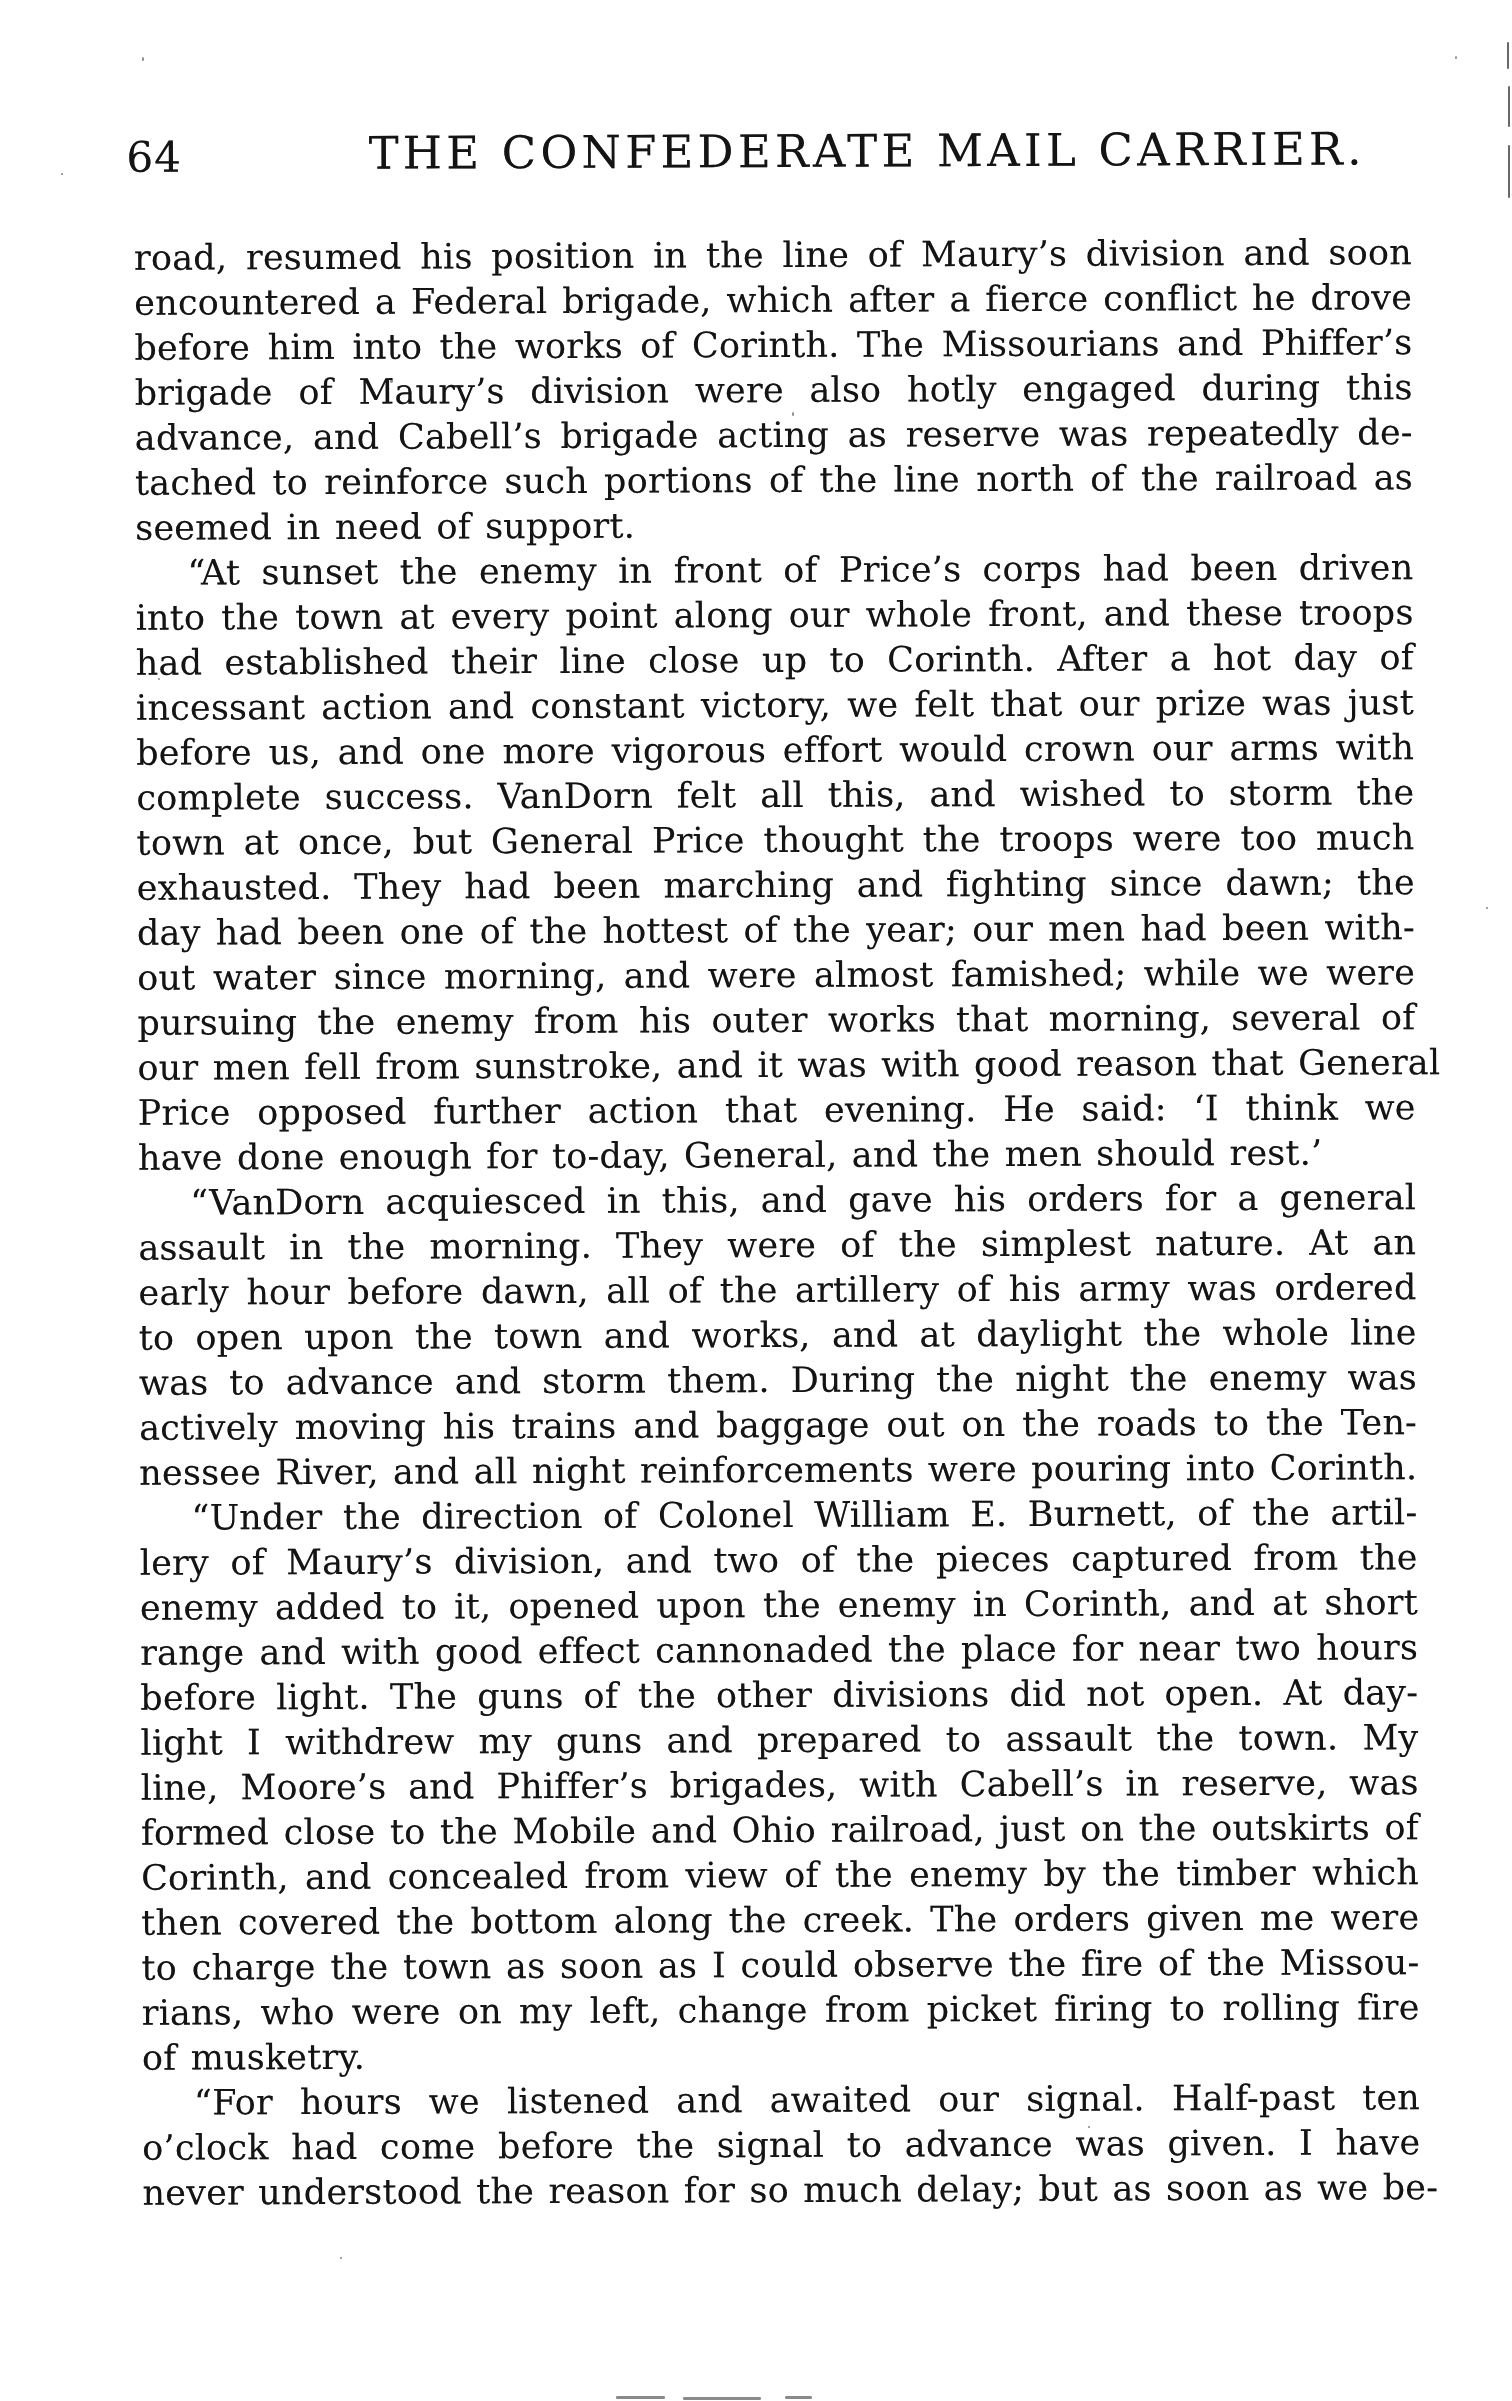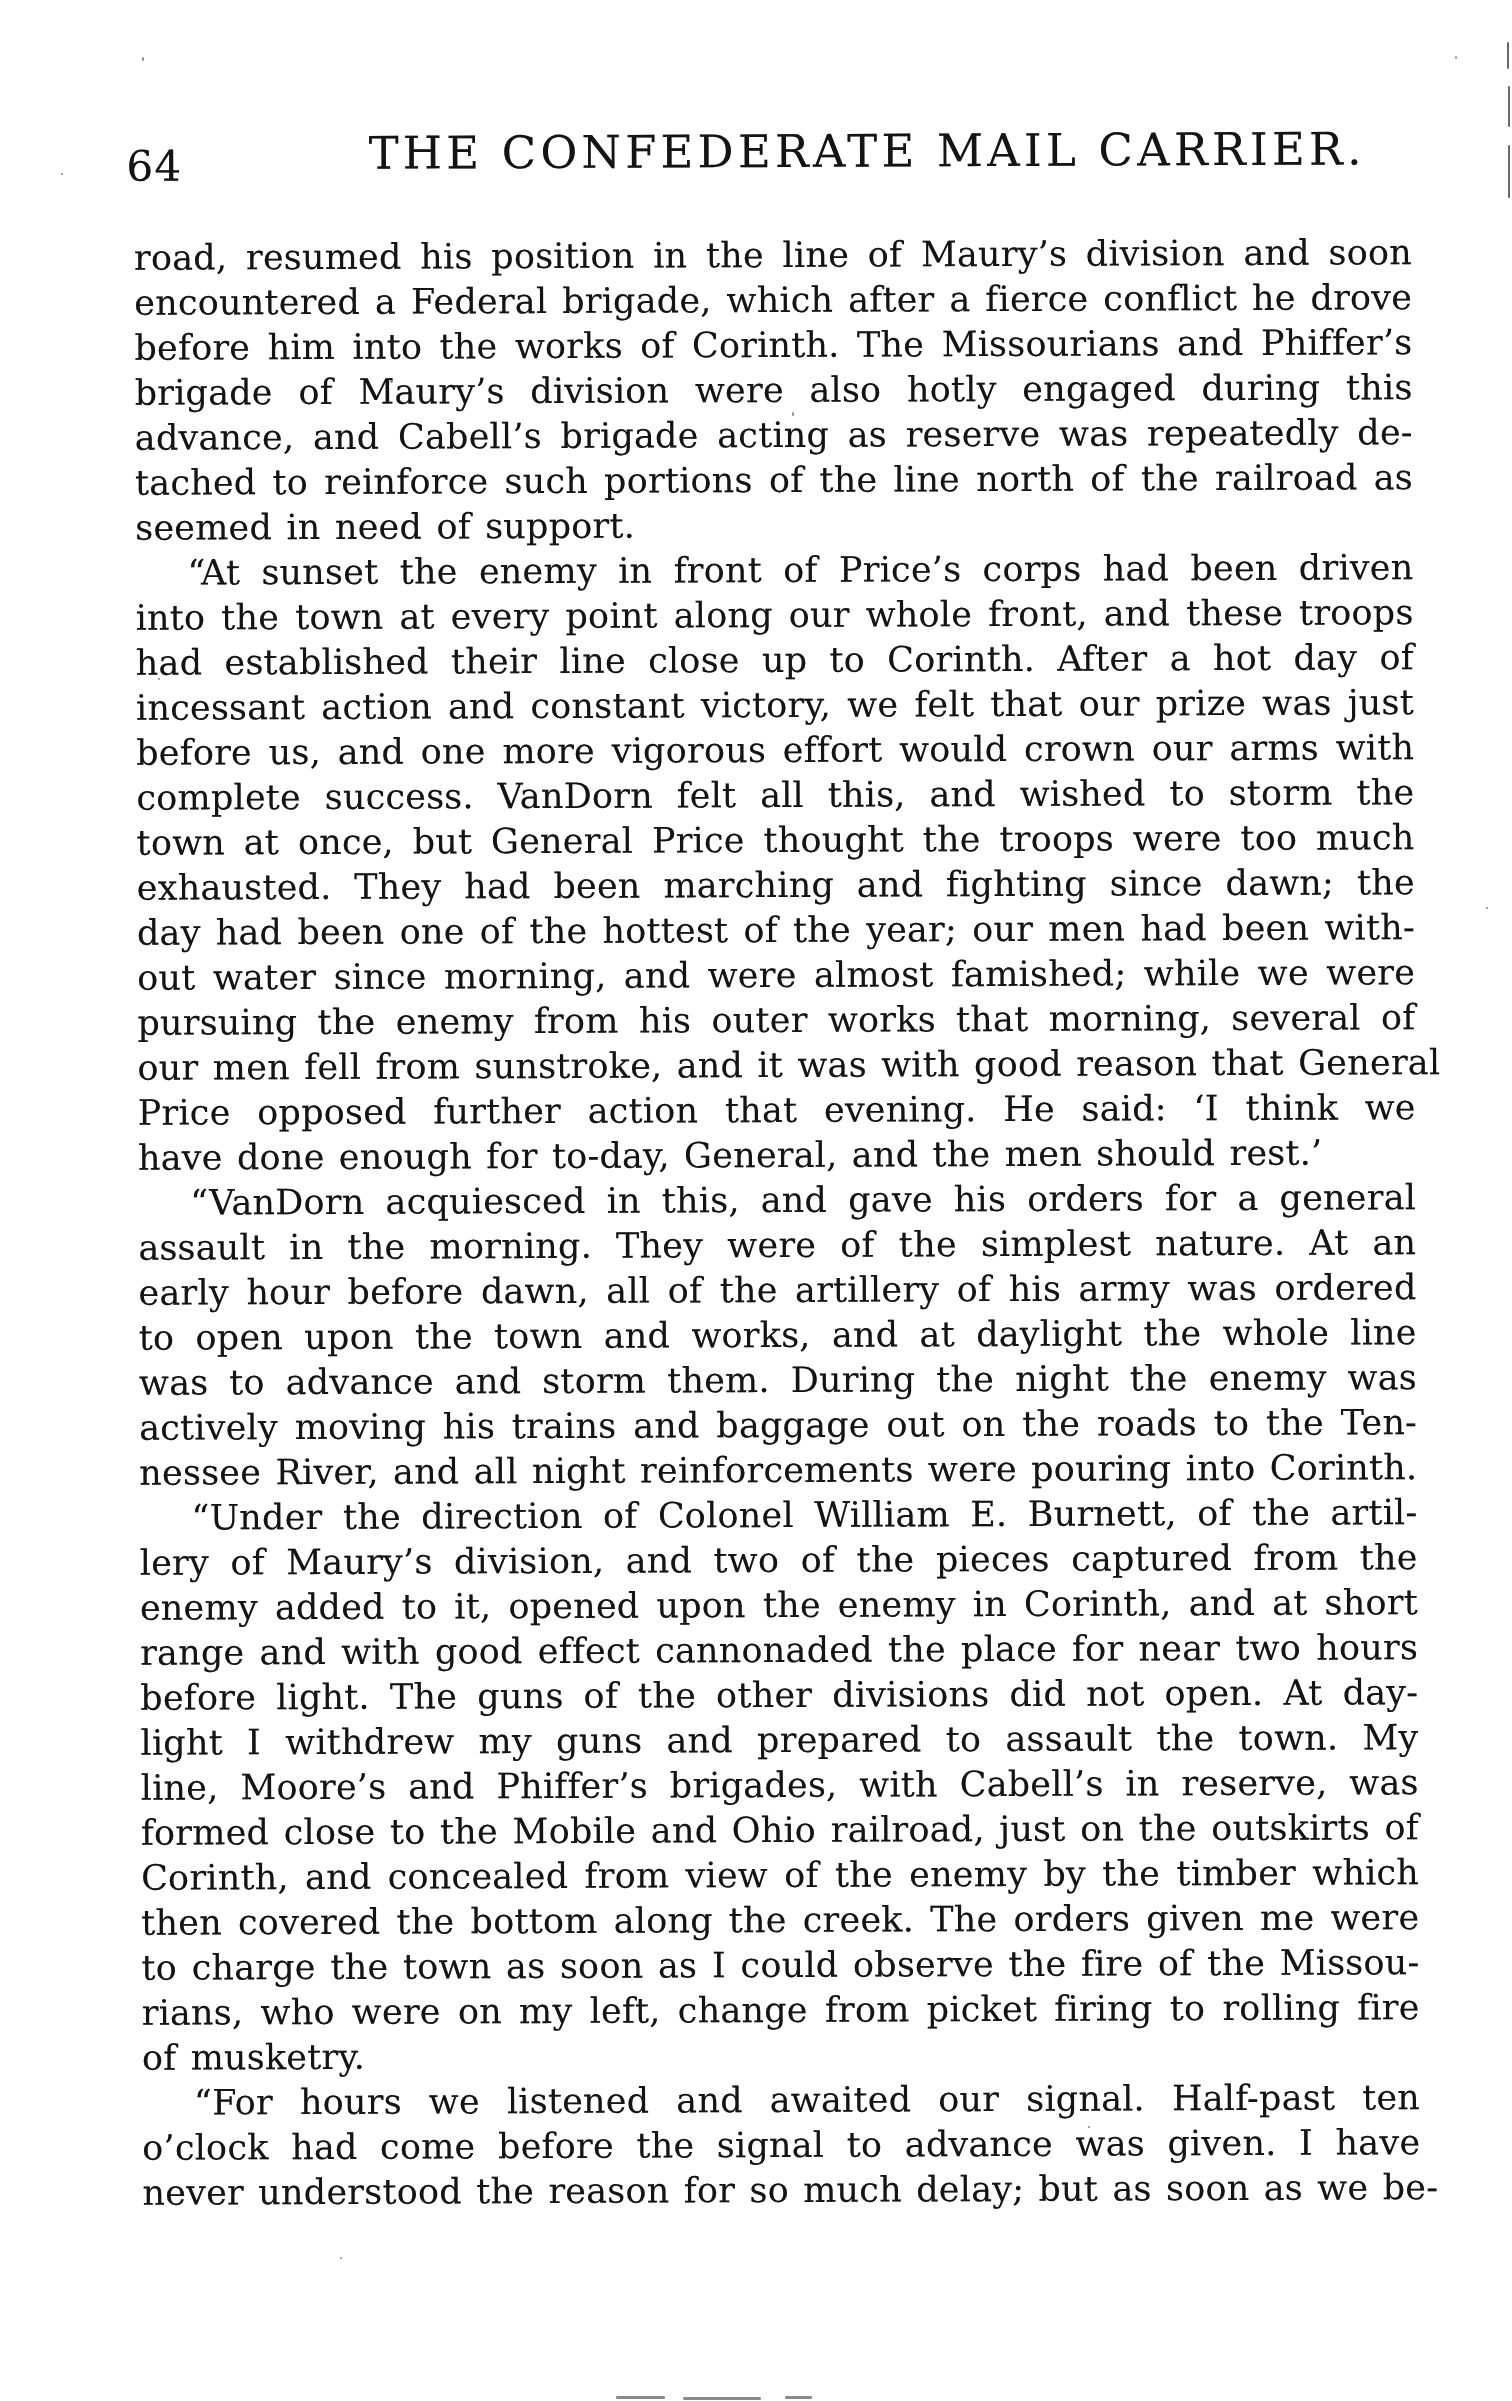--- a/index.html
+++ b/index.html
@@ -19,21 +19,21 @@
     position: absolute;
     left: 138px; top: 126px;
     width: 1278px;
     transform: rotate(-0.25deg);
   }
   .header-row {
     position: relative;
     height: 52px;
   }
   .page-number {
-    position: absolute; left: -7.2px; top: 15px;
+    position: absolute; left: -7.2px; top: 6px;
     font-size: 42px; line-height: 46px;
     letter-spacing: 1.2px;
     text-shadow: 0 0 0.6px rgba(0,0,0,0.45);
   }
   .running-title {
     position: absolute; left: 235px; top: 0;
     font-size: 45px; line-height: 52px;
     letter-spacing: 4.2px;
     white-space: nowrap;
     text-shadow: 0 0 0.6px rgba(0,0,0,0.45);

